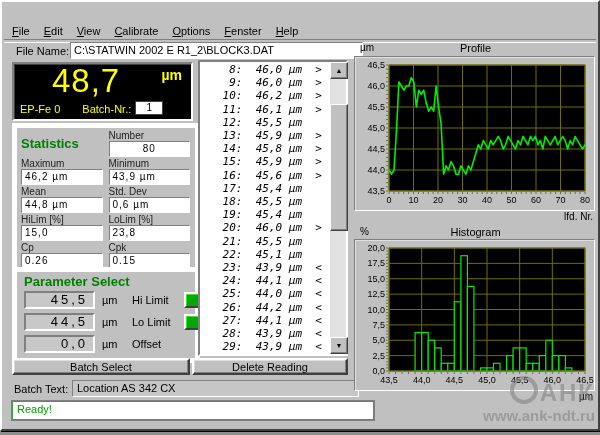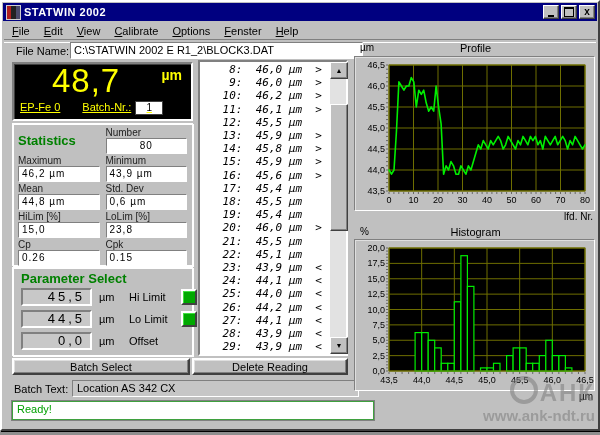--- a/index.html
+++ b/index.html
@@ -50,39 +50,39 @@
   .sunken2{border:2px solid;border-color:#808080 #ffffff #ffffff #808080;}
   .sunken1{border:1px solid;border-color:#808080 #ffffff #ffffff #808080;}
   .white-field{background:#fff;color:#000;}
   .btn95{
     background:#c0c0c0;color:#000;font-family:"Liberation Sans",sans-serif;font-size:11px;
     border:2px solid;border-color:#ffffff #404040 #404040 #ffffff;
     box-shadow:inset -1px -1px 0 #808080,inset 1px 1px 0 #dfdfdf;
     display:flex;align-items:center;justify-content:center;padding:0;
   }
   .panel-etched{
-    border:1px solid #ffffff;
+    border:4px solid #ffffff;
     box-shadow:inset 1px 1px 0 #ffffff,1px 1px 0 #ffffff;
   }
   
   .file-row{position:absolute;left:10px;top:40px;height:18px;font-size:11px;}
   .file-label{position:absolute;left:4px;top:3px;white-space:nowrap;}
   .file-field{
     position:absolute;left:58px;top:0;width:285px;height:13px;
     font-size:11px;padding:1px 3px;white-space:nowrap;overflow:hidden;
   }
   
   .lcd{
     position:absolute;left:10px;top:60px;width:177px;height:55px;
     background:#000;color:#ffff00;border:2px solid;border-color:#808080 #ffffff #ffffff #808080;
     box-shadow:inset 1px 1px 0 #404040;
   }
   .lcd-value{position:absolute;left:38px;top:-2px;font-size:33px;font-weight:normal;letter-spacing:1px;}
   .lcd-unit{position:absolute;right:9px;top:3px;font-size:14px;font-weight:bold;}
-  .lcd-bottom{position:absolute;left:6px;right:6px;bottom:4px;font-size:11px;display:flex;align-items:flex-start;text-decoration:underline;}
+  .lcd-bottom{position:absolute;left:6px;right:6px;bottom:4px;font-size:11px;display:flex;align-items:flex-end;}
   .lcd-batch-label{margin-left:22px;}
   .lcd-batch-input{
     margin-left:4px;width:26px;height:12px;background:#fff;color:#000;
     font-size:10px;text-align:center;border:1px solid #404040;line-height:12px;
   }
   
   .stats{position:absolute;left:10px;top:121px;width:179px;height:141px;background:#c0c0c0;}
   .stats-grid{
     display:grid;grid-template-columns:1fr 1fr;column-gap:6px;row-gap:1px;
     padding:3px 5px;
@@ -169,35 +169,20 @@
   }
   .wm-logo{font-size:24px;letter-spacing:2px;}
   .wm-circle{display:inline-block;width:20px;height:20px;border:4px solid #7d7d7d;border-radius:50%;vertical-align:-3px;margin-right:2px;}
   .wm-url{font-size:15px;margin-top:3px;}
 </style>
 </head>
 <body>
 
 <div class="window">
 
-  <div class="titlebar">
-    <div class="app-icon"></div>
-    <span class="title-text">STATWIN 2002</span>
-    <div class="winbtns">
-      <button class="winbtn">
-          <span class="glyph-min"></span>
-        </button>
-      <button class="winbtn">
-          <span class="glyph-max"></span>
-        </button>
-      <button class="winbtn">
-          <span class="glyph-close">x</span>
-        </button>
-    </div>
-  </div>
 
   <div class="menubar">
     <span class="menu-item"><u>F</u>ile</span>
     <span class="menu-item"><u>E</u>dit</span>
     <span class="menu-item"><u>V</u>iew</span>
     <span class="menu-item"><u>C</u>alibrate</span>
     <span class="menu-item"><u>O</u>ptions</span>
     <span class="menu-item"><u>F</u>enster</span>
     <span class="menu-item"><u>H</u>elp</span>
   </div>

